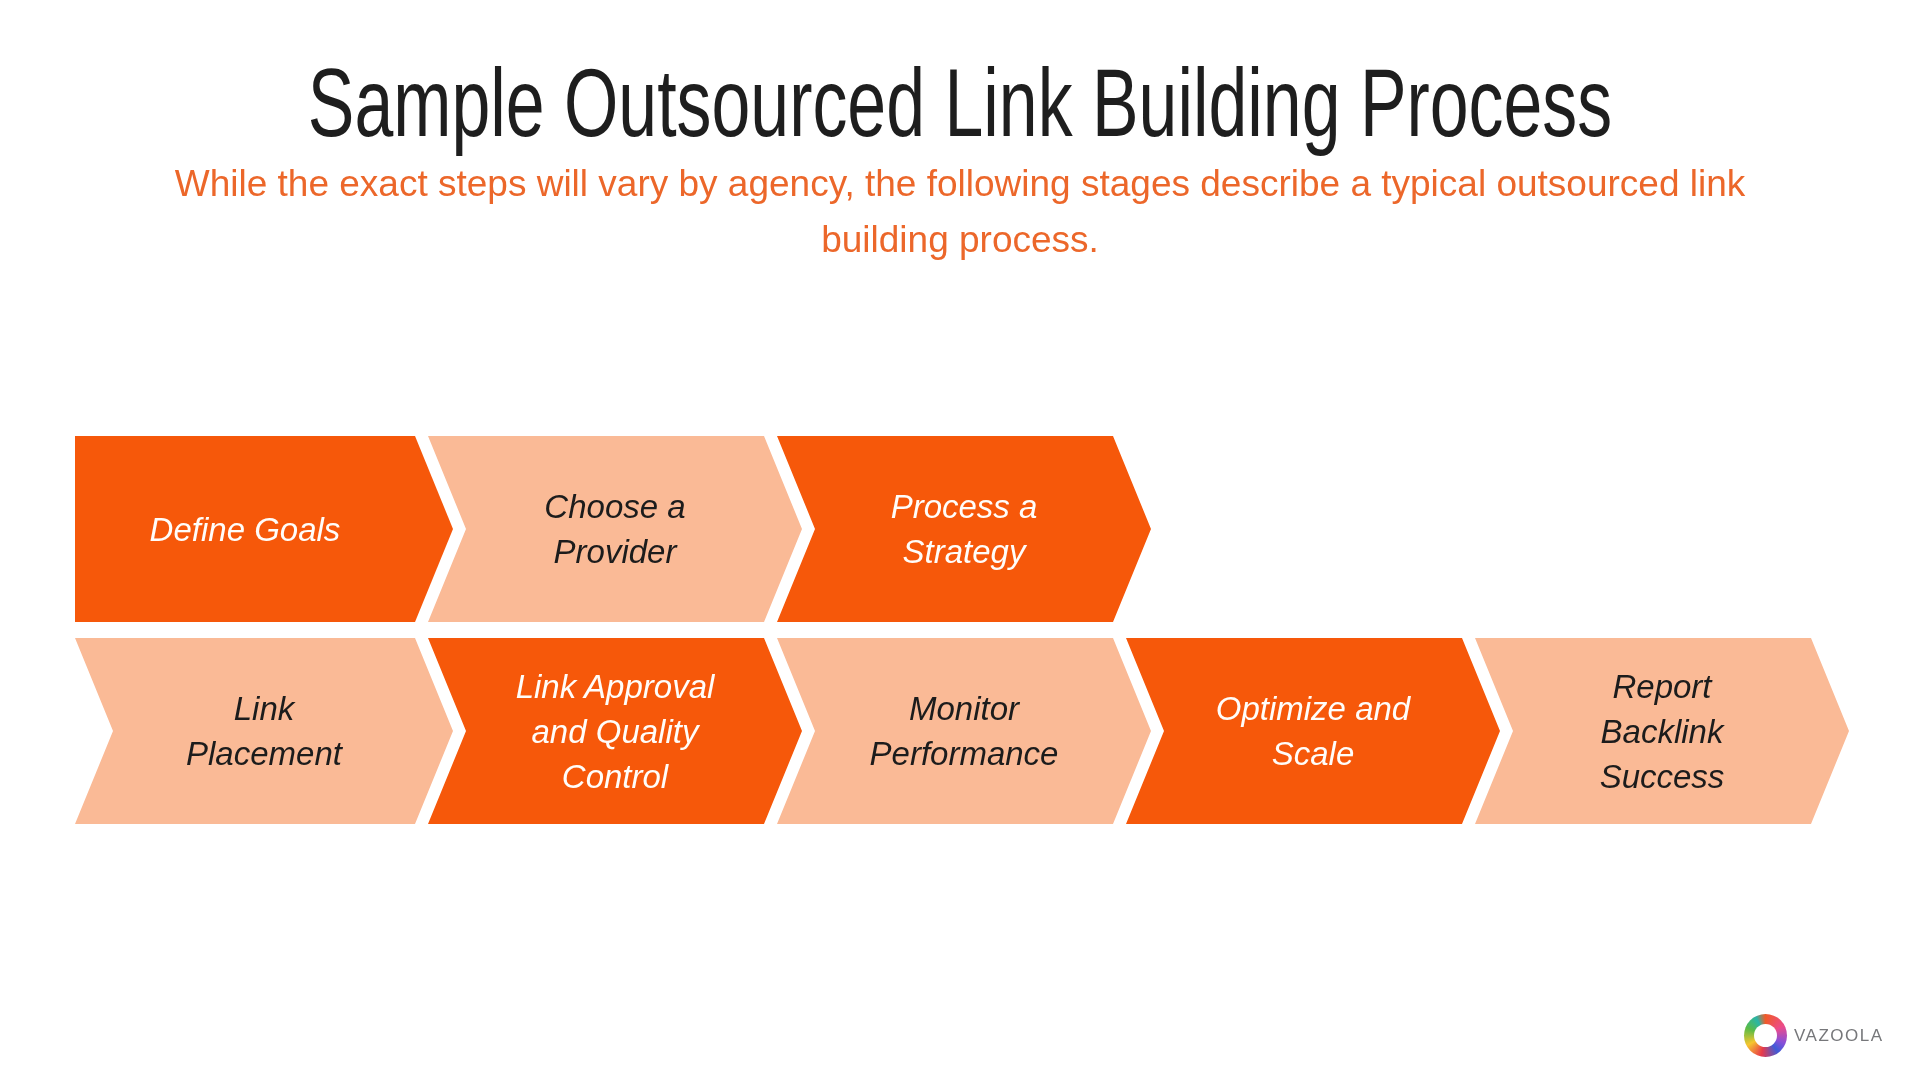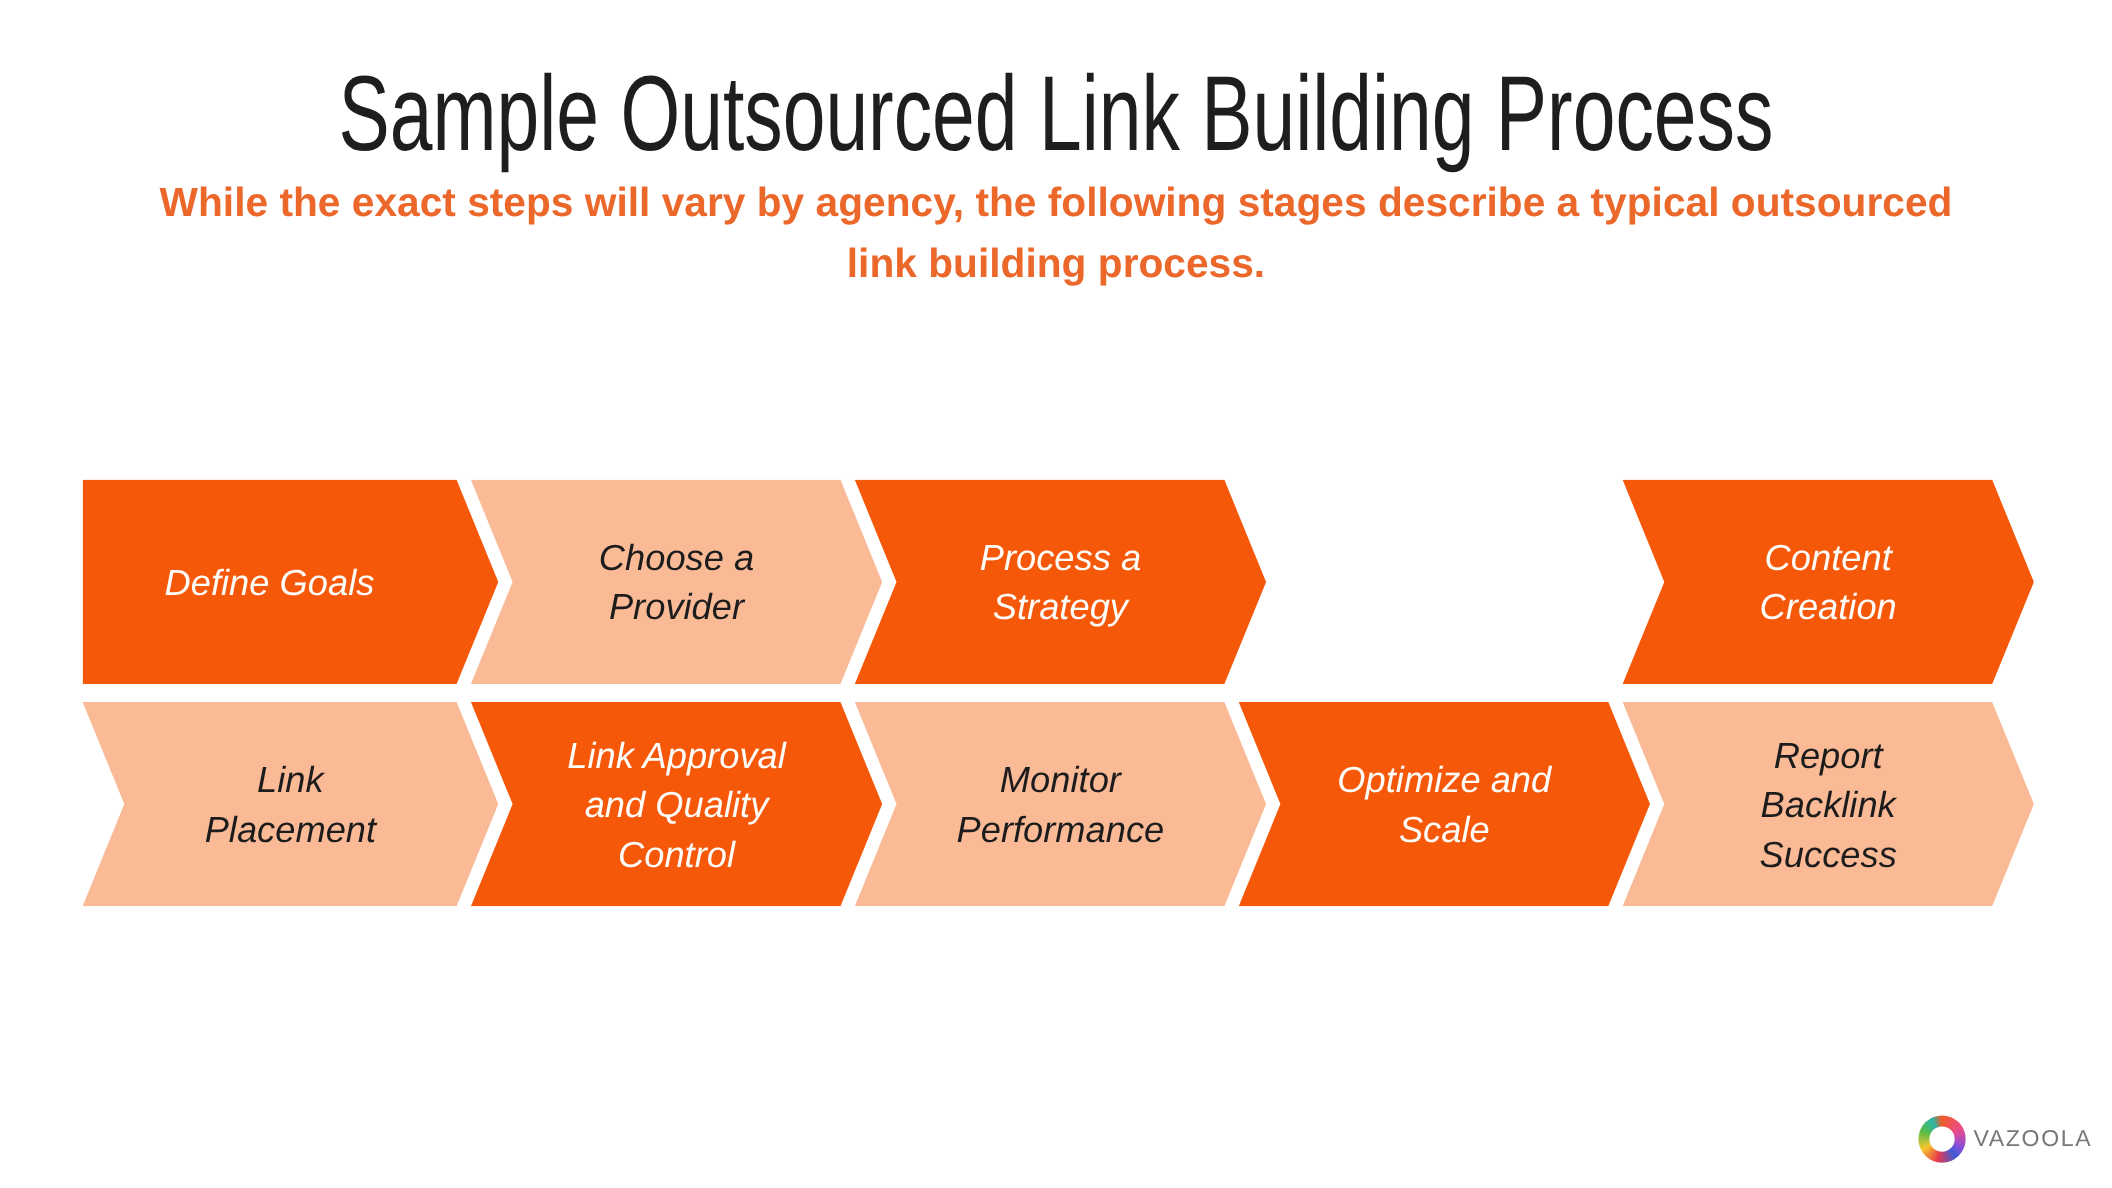--- a/index.html
+++ b/index.html
@@ -17,21 +17,21 @@
     text-align: center;
     font-size: 97px; line-height: 97px; font-weight: 500;
     color: var(--title-color, #1e1e1e);
     transform: scaleX(0.72);
     transform-origin: 50% 50%;
     white-space: nowrap;
   }
   .subtitle {
     position: absolute; top: 156px; left: 110px; width: 1700px;
     text-align: center;
-    font-size: 37px; line-height: 56px; font-weight: 700;
+    font-size: 37px; line-height: 56px; font-weight: 400;
     color: var(--subtitle-color, #ec672a);
   }
 
   
   .diagram { position: absolute; left: 0; top: 0; width: 1920px; height: 1080px; font-style: italic; }
   .chev { position: absolute; height: 186px; }
   .row1 { top: 436px; }
   .row2 { top: 638px; }
   .c0 { left: 75px;   width: 378px; }
   .c1 { left: 428px;  width: 374px; }
@@ -66,21 +66,21 @@
     background: conic-gradient(from 0deg,
       #f05a28 0deg, #ec4b8a 62deg, #8a4fd8 112deg, #3e5bd8 142deg,
       #e8394a 192deg, #f6c62f 242deg, #5abb47 292deg, #29b6a8 332deg, #f05a28 360deg);
     position: relative; flex: 0 0 auto;
   }
   .logo-ring::after {
     content: ""; position: absolute; inset: 10px;
     background: #fff; border-radius: 50%;
   }
   .logo-text {
-    font-size: 21px; letter-spacing: 1.5px; font-weight: 500;
+    font-size: 17px; letter-spacing: 1.5px; font-weight: 500;
     color: var(--brand-text, #76777a);
   }
 </style>
 </head>
 <body style="--accent: #f6580a; --accent-light: #faba96; --subtitle-color: #ec672a; --title-color: #1e1e1e; --text-on-accent: #fffdfa; --text-on-light: #1c1c1c; --brand-text: #76777a;">
 
 <div class="page">
 
   <div class="title">Sample Outsourced Link Building Process</div>
   <div class="subtitle">While the exact steps will vary by agency, the following stages describe a typical outsourced link building process.</div>
@@ -90,24 +90,20 @@
     <div class="chev row1 c0 flat378 solid">
       <div class="chev-label">Define Goals</div>
     </div>
     <div class="chev row1 c1 notch374 light">
       <div class="chev-label">Choose a
 Provider</div>
     </div>
     <div class="chev row1 c2 notch374 solid">
       <div class="chev-label">Process a
 Strategy</div>
-    </div>
-    <div class="chev row1 c4 notch374 solid">
-      <div class="chev-label">Content
-Creation</div>
     </div>
 
     <div class="chev row2 c0 notch378 light">
       <div class="chev-label">Link
 Placement</div>
     </div>
     <div class="chev row2 c1 notch374 solid">
       <div class="chev-label">Link Approval
 and Quality
 Control</div>

